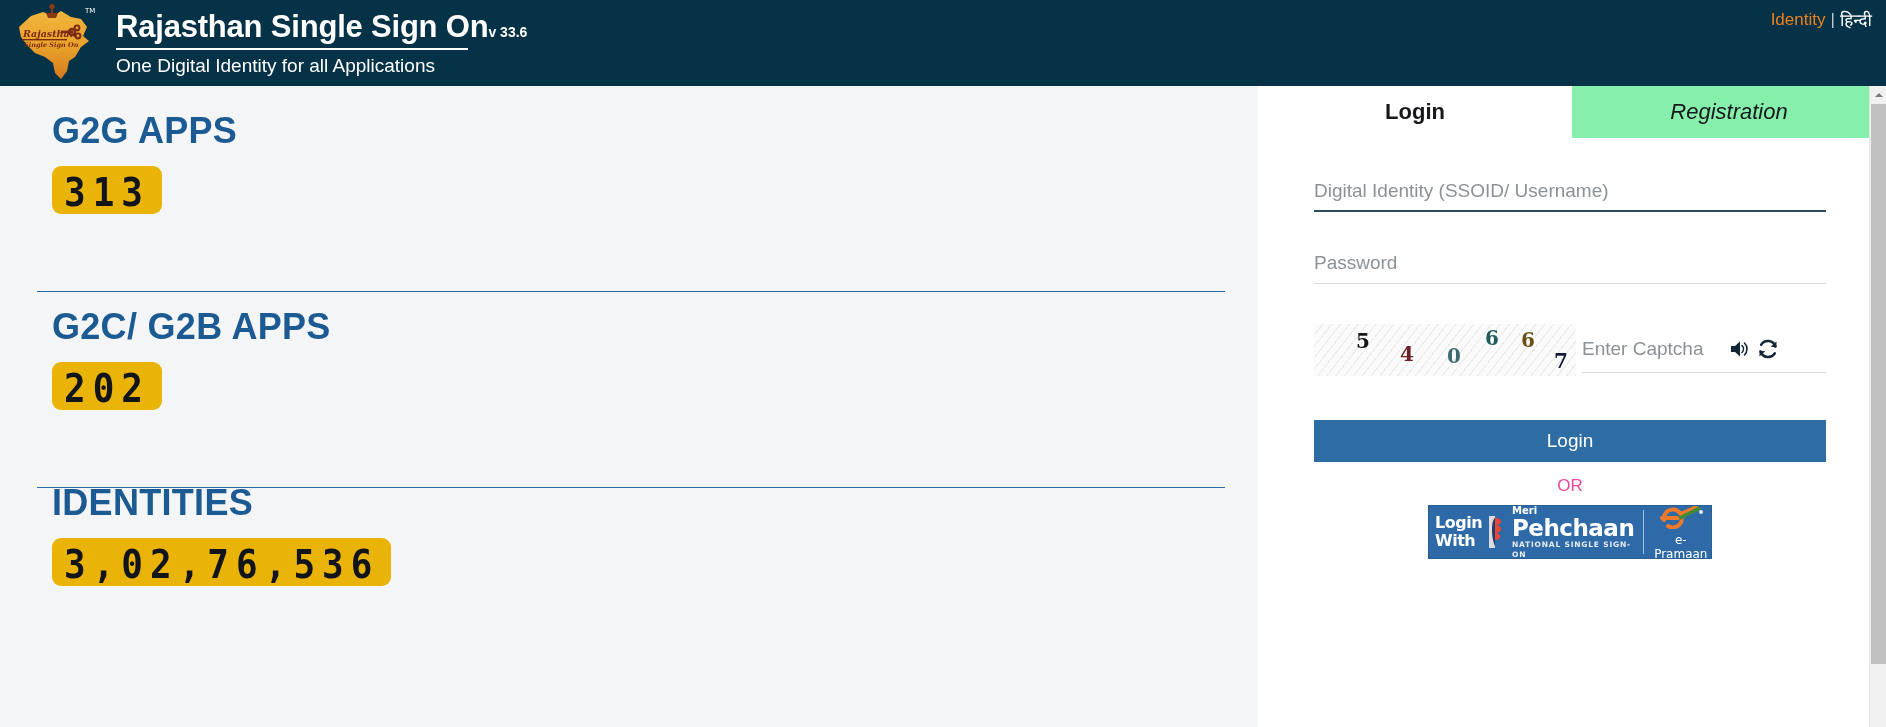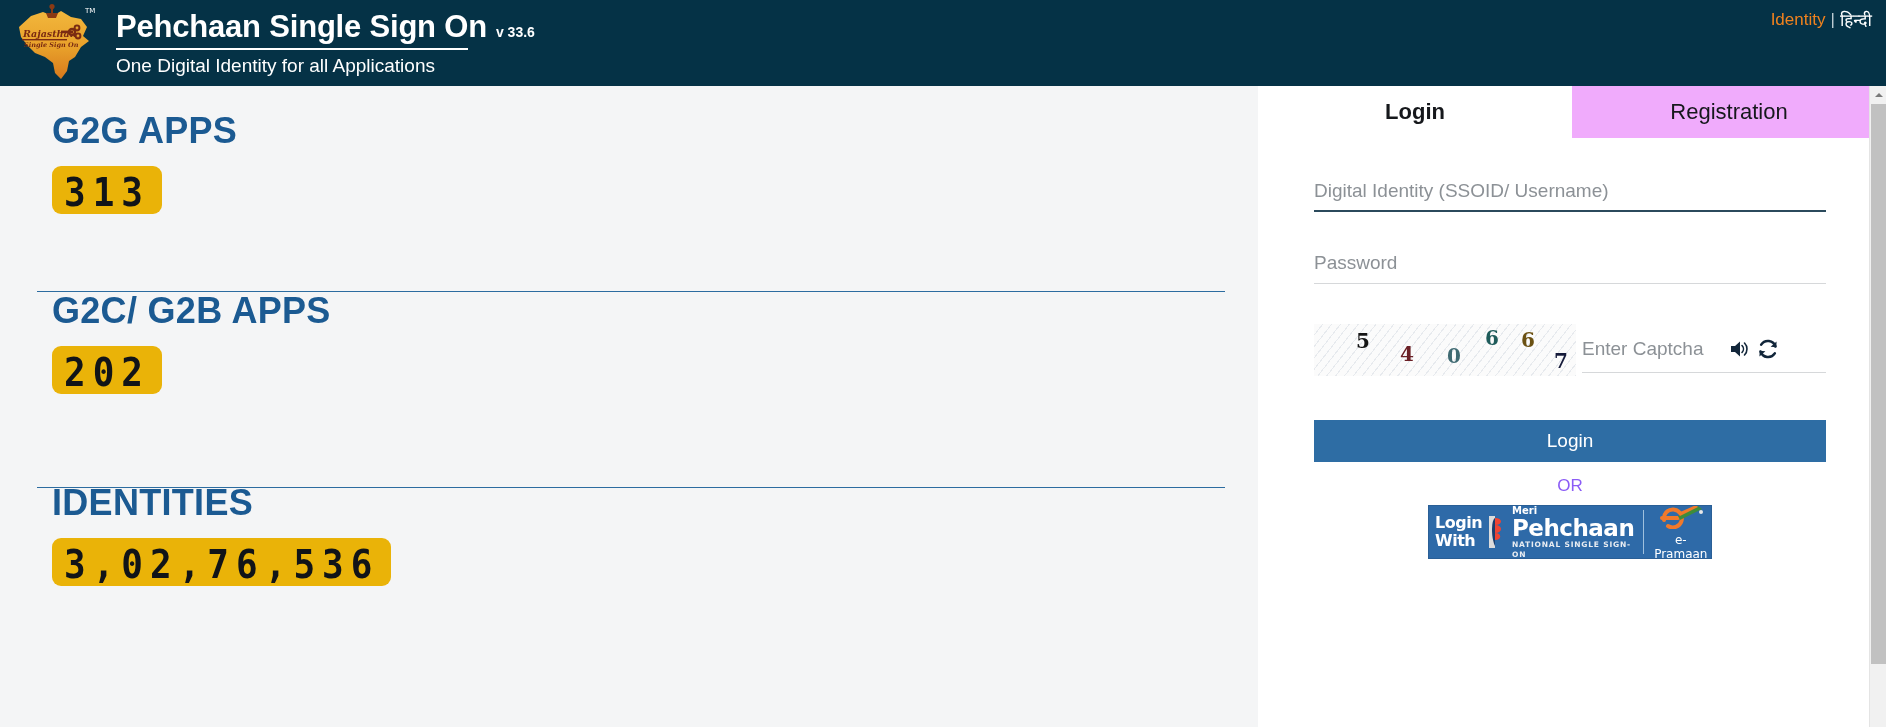--- a/index.html
+++ b/index.html
@@ -28,21 +28,21 @@
     width: 92px; height: 80px;
   }
   .title-block { margin-left: 6px; position: relative; }
   .title-row { display: flex; align-items: flex-end; }
   .app-title {
     color: #ffffff; font-size: 31px; font-weight: bold;
     letter-spacing: -0.2px; line-height: 34px;
   }
   .app-version {
     color: #ffffff; font-size: 14px; font-weight: bold;
-    margin-left: 9px; margin-bottom: 4px;
+    margin-left: 0; margin-bottom: 4px;
   }
   .title-underline {
     height: 2px; background: #ffffff;
     width: 352px; margin-top: 4px; margin-bottom: 5px;
   }
   .app-subtitle {
     color: #ffffff; font-size: 19px; line-height: 22px;
   }
   .lang-block {
     position: absolute; right: 14px; top: 8px;
@@ -91,21 +91,21 @@
     position: absolute; top: 86px; left: 1258px;
     width: 628px; height: 641px;
     background: #ffffff;
   }
   .tabs { display: flex; width: 100%; height: 52px; }
   .tab {
     flex: 1; display: flex; align-items: center; justify-content: center;
     font-size: 22px; height: 52px;
   }
   .tab.active { background: #ffffff; color: #16181c; font-weight: bold; }
-  .tab.inactive { background: #f0abfc; color: #16181c; }
+  .tab.inactive { background: #86efac; color: #16181c; font-style: italic; }
 
   .form-area { padding: 0 60px 18px 56px; position: relative; }
 
   .field { position: relative; margin-top: 30px; }
   .field-line {
     width: 100%; height: 22px;
     display: flex; align-items: flex-end;
   }
   .field-placeholder {
     font-size: 19px; color: #8c9196;
@@ -153,21 +153,21 @@
 
   .login-btn {
     margin-top: 44px;
     width: 100%; height: 42px;
     background: #2e6da4; border: none;
     color: #ffffff; font-size: 19px;
     display: flex; align-items: center; justify-content: center;
     cursor: pointer;
   }
   .or-text {
-    text-align: center; font-size: 17px; color: #8b5cf6;
+    text-align: center; font-size: 17px; color: #ec4899;
     margin-top: 14px;
   }
 
   .pehchaan-banner {
     margin: 9px auto 0 auto;
     width: 284px; height: 54px;
     background: #2e6aa8;
     display: flex; align-items: center;
     overflow: hidden;
     cursor: pointer;
@@ -263,21 +263,21 @@
             <circle cx="43" cy="3.5" r="2.6"></circle>
             <path d="M37 10 h12 l-2 5 h-8 Z"></path>
           </g>
           <text x="76" y="10" font-size="7" fill="#ffffff" font-family="DejaVu Sans, sans-serif">TM</text>
         </svg>
       </div>
     </div>
 
     <div class="title-block">
       <div class="title-row">
-        <div class="app-title">Pehchaan Single Sign On</div>
+        <div class="app-title">Rajasthan Single Sign On</div>
         <div class="app-version">v 33.6</div>
       </div>
       <div class="title-underline"></div>
       <div class="app-subtitle">One Digital Identity for all Applications</div>
     </div>
 
     <div class="lang-block">
       <span class="lang-en">Identity</span>
       <span class="lang-sep">|</span>
       <span class="lang-hi">हिन्दी</span>
@@ -288,21 +288,21 @@
 
     <div class="stat-block" style="top:24px;">
       <div class="stat-title">G2G APPS</div>
       <div class="counter">
         <span class="counter-digits">313</span>
       </div>
     </div>
 
     <div class="divider" style="top:205px;"></div>
 
-    <div class="stat-block" style="top:204px;">
+    <div class="stat-block" style="top:220px;">
       <div class="stat-title">G2C/ G2B APPS</div>
       <div class="counter">
         <span class="counter-digits">202</span>
       </div>
     </div>
 
     <div class="divider" style="top:401px;"></div>
 
     <div class="stat-block" style="top:396px;">
       <div class="stat-title">IDENTITIES</div>

